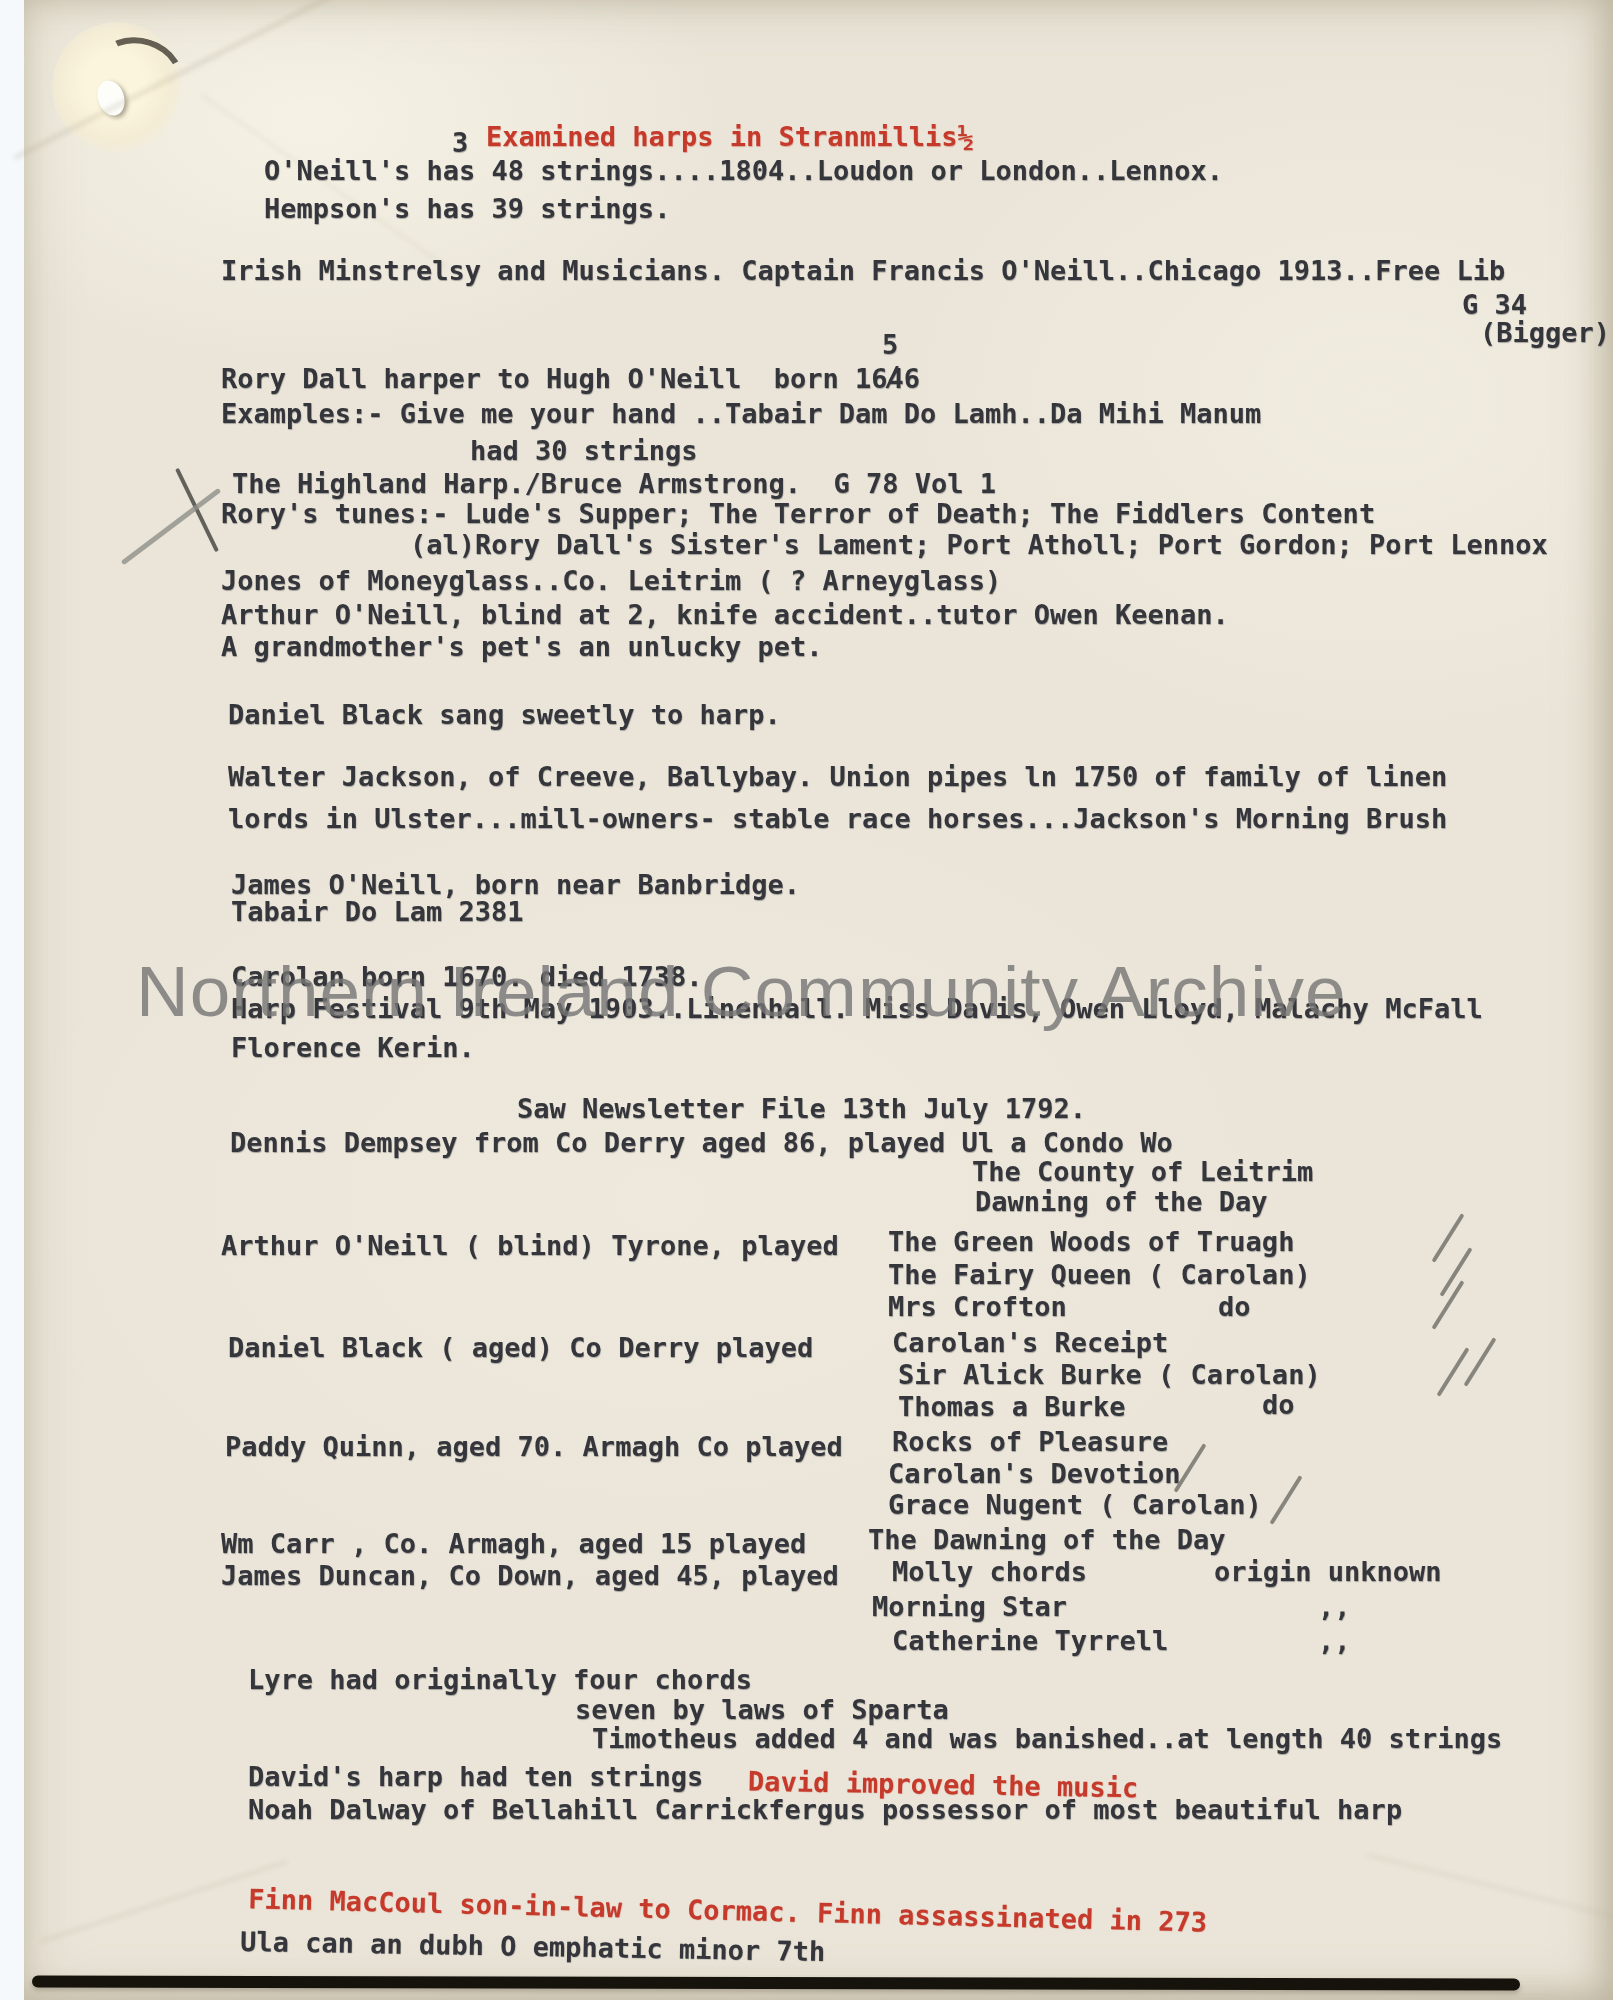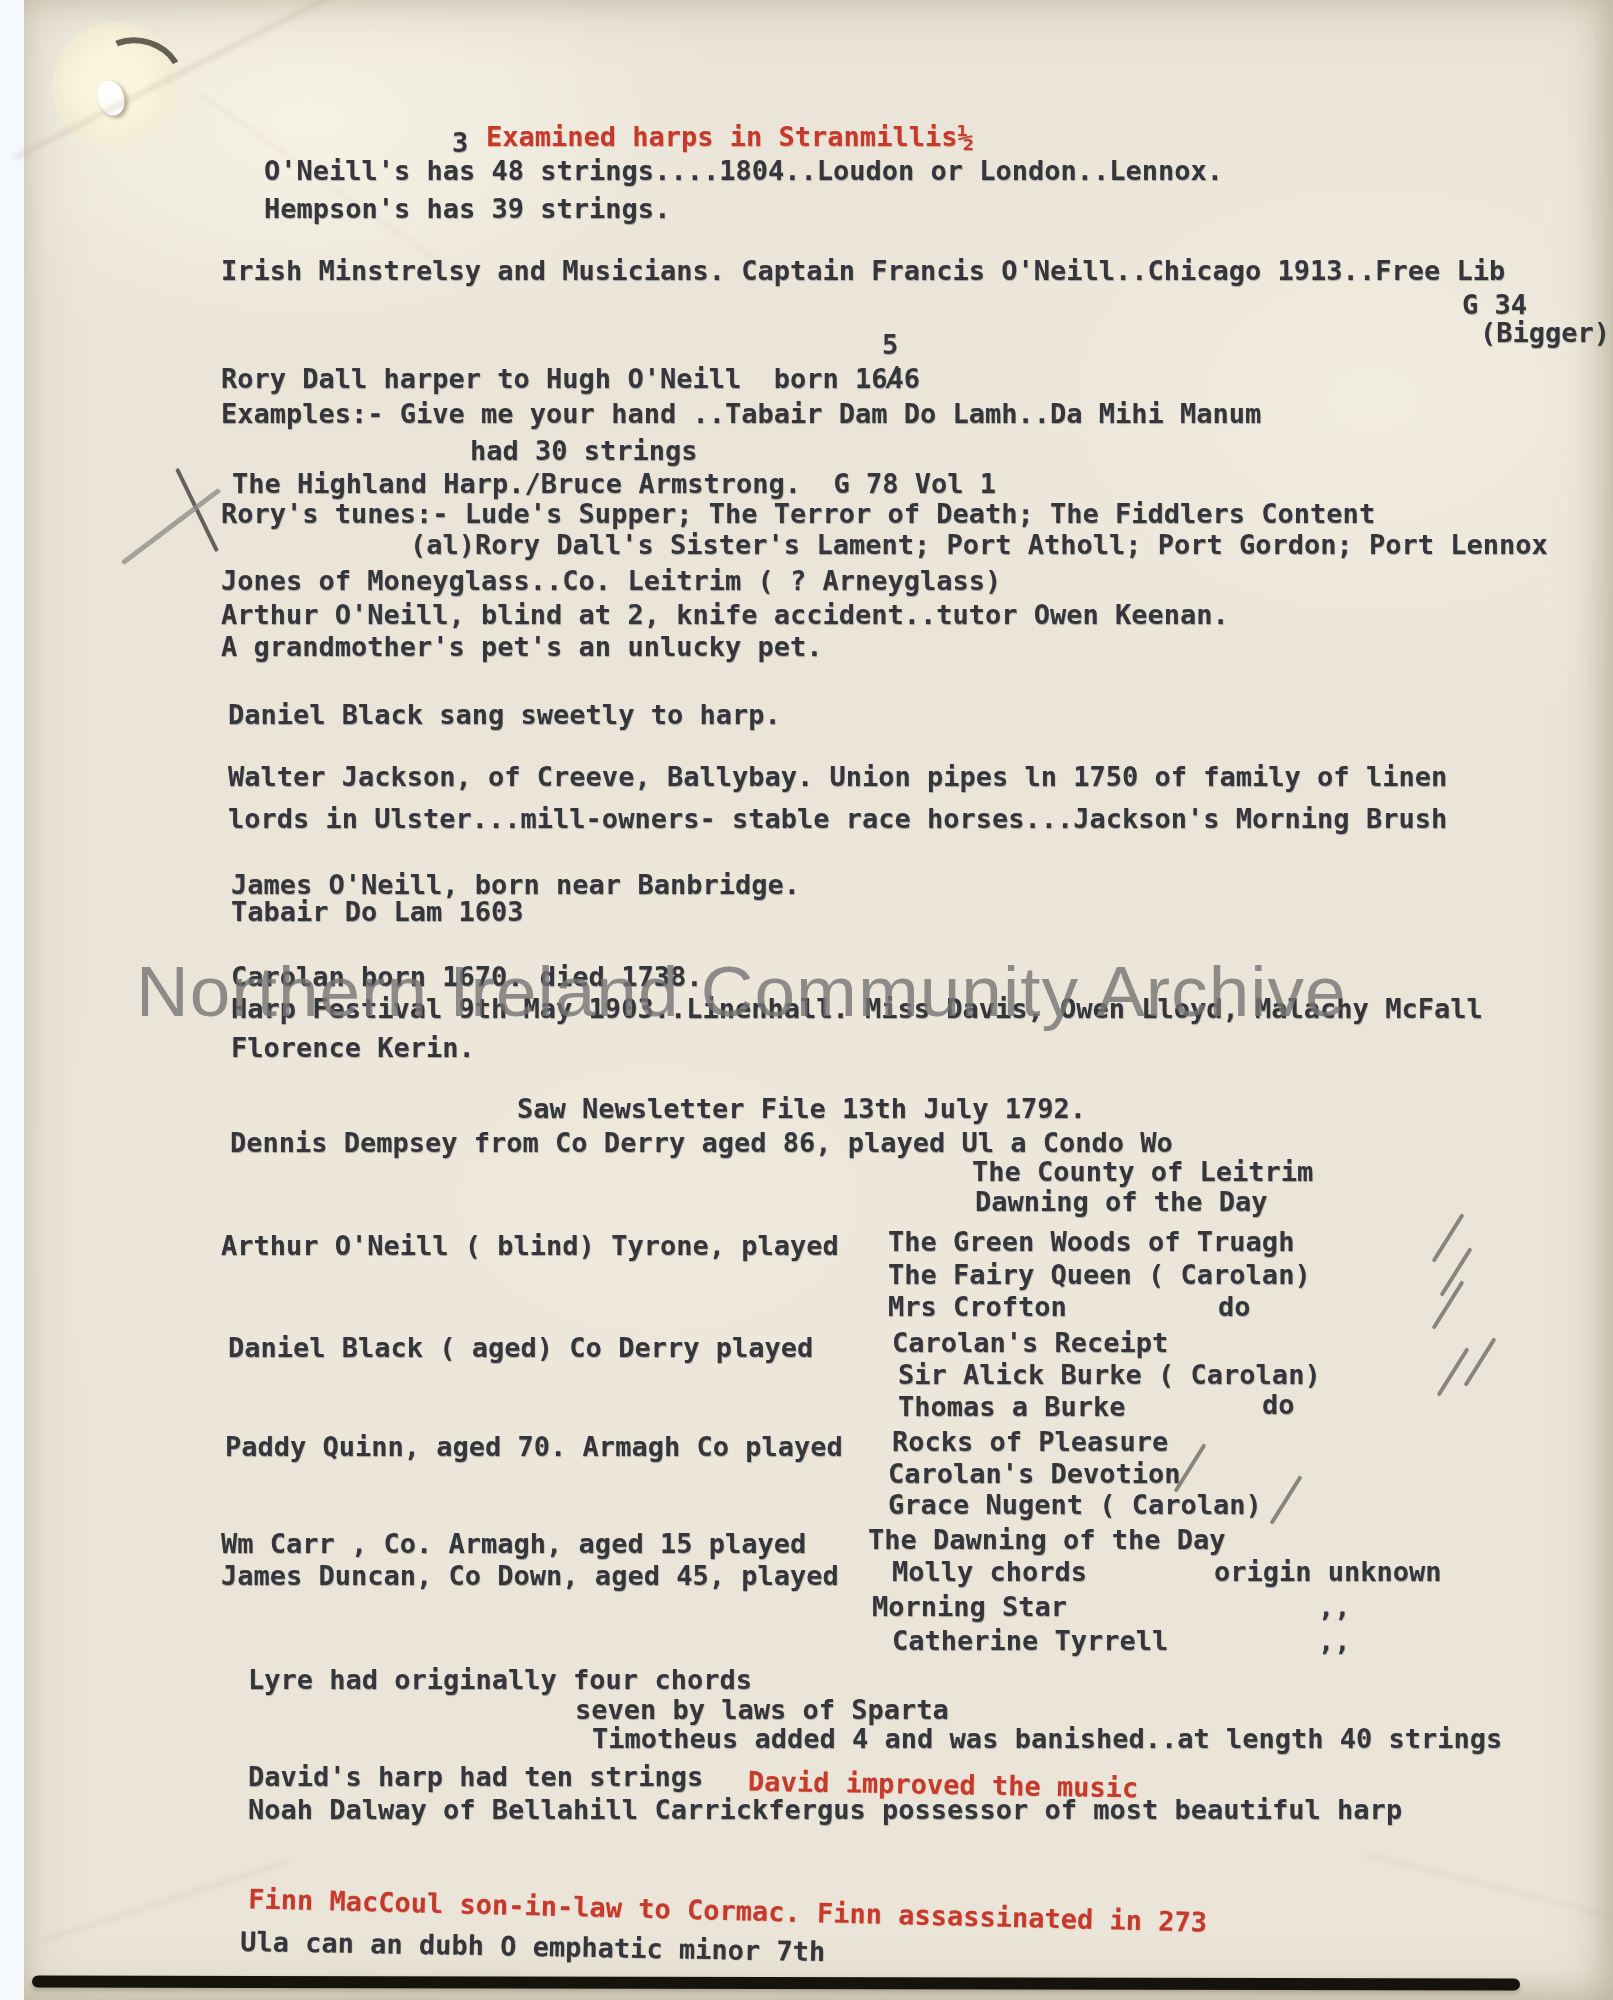--- a/index.html
+++ b/index.html
@@ -103,21 +103,21 @@
         <div class="tl" style="left: 208px; top: 469px; text-align: center;">The Highland Harp./Bruce Armstrong.  G 78 Vol 1</div>
         <div class="tl" style="left: 197px; top: 499px;">Rory's tunes:- Lude's Supper; The Terror of Death; The Fiddlers Content</div>
         <div class="tl" style="left: 386px; top: 530px;">(al)Rory Dall's Sister's Lament; Port Atholl; Port Gordon; Port Lennox</div>
         <div class="tl" style="left: 197px; top: 566px;">Jones of Moneyglass..Co. Leitrim ( ? Arneyglass)</div>
         <div class="tl" style="left: 197px; top: 600px;">Arthur O'Neill, blind at 2, knife accident..tutor Owen Keenan.</div>
         <div class="tl" style="left: 197px; top: 632px;">A grandmother's pet's an unlucky pet.</div>
         <div class="tl" style="left: 204px; top: 700px;">Daniel Black sang sweetly to harp.</div>
         <div class="tl" style="left: 204px; top: 762px;">Walter Jackson, of Creeve, Ballybay. Union pipes ln 1750 of family of linen</div>
         <div class="tl" style="left: 204px; top: 797px; margin-top: 7px;">lords in Ulster...mill-owners- stable race horses...Jackson's Morning Brush</div>
         <div class="tl" style="left: 207px; top: 870px;">James O'Neill, born near Banbridge.</div>
-        <div class="tl" style="left: 207px; top: 897px;">Tabair Do Lam 1603</div>
+        <div class="tl" style="left: 207px; top: 897px;">Tabair Do Lam 2381</div>
         <div class="tl" style="left: 207px; top: 962px;">Carolan born 1670. died 1738.</div>
         <div class="tl" style="left: 207px; top: 994px;">Harp Festival 9th May 1903..Linenhall. Miss Davis, Owen Lloyd, Malachy McFall</div>
         <div class="tl" style="left: 207px; top: 1033px;">Florence Kerin.</div>
         <div class="tl" style="left: 493px; top: 1094px;">Saw Newsletter File 13th July 1792.</div>
         <div class="tl" style="left: 206px; top: 1128px;">Dennis Dempsey from Co Derry aged 86, played Ul a Condo Wo</div>
         <div class="tl" style="left: 948px; top: 1157px;">The County of Leitrim</div>
         <div class="tl" style="left: 951px; top: 1187px;">Dawning of the Day</div>
         <div class="tl" style="left: 197px; top: 1231px;">Arthur O'Neill ( blind) Tyrone, played</div>
         <div class="tl" style="left: 864px; top: 1227px;">The Green Woods of Truagh</div>
         <div class="tl" style="left: 864px; top: 1260px;">The Fairy Queen ( Carolan)</div>

